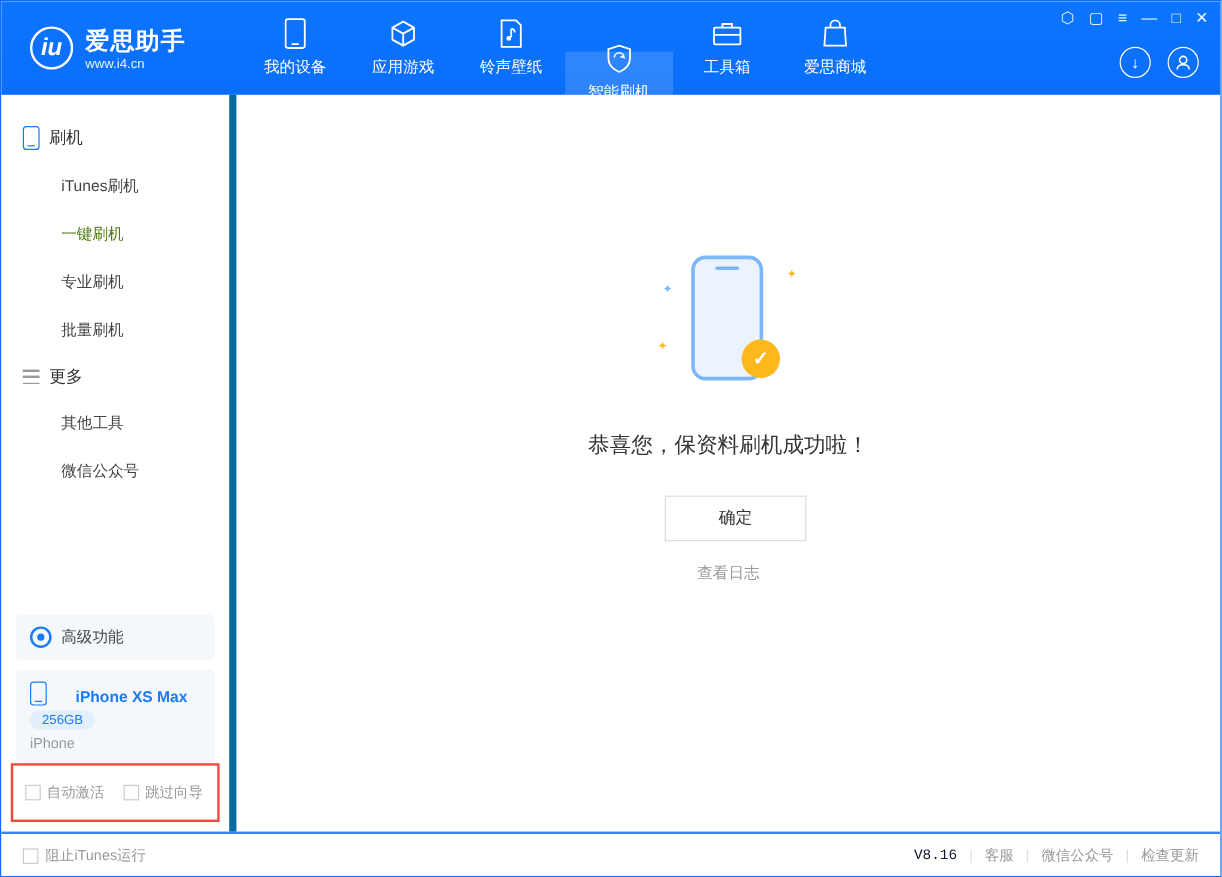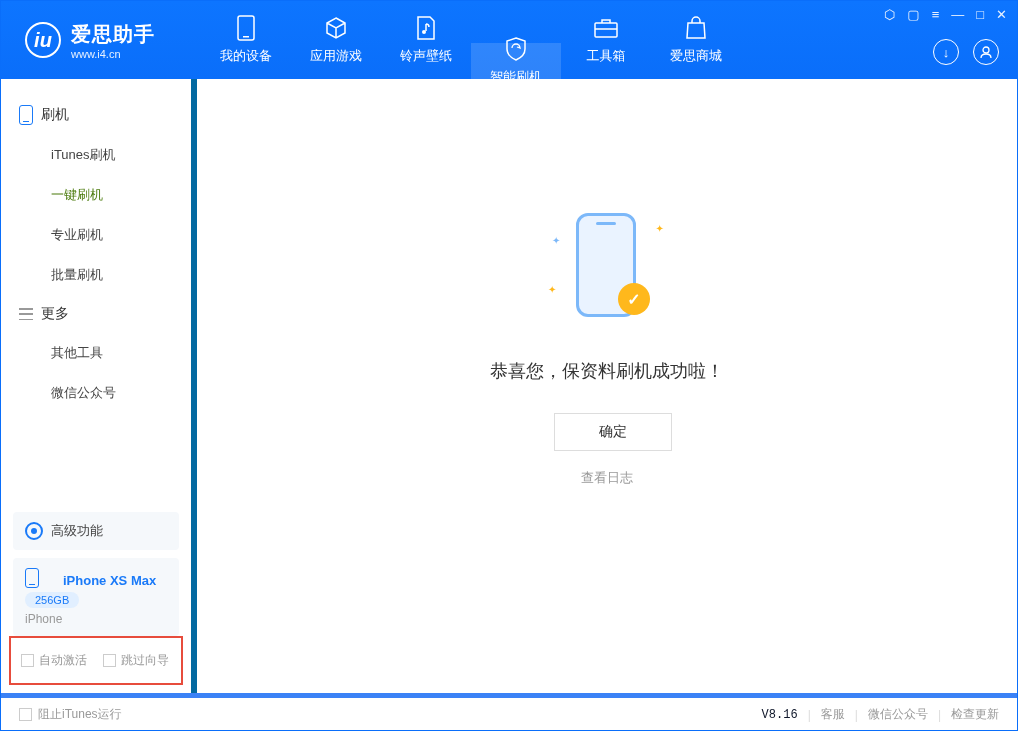--- a/index.html
+++ b/index.html
@@ -52,21 +52,21 @@
 .sparkle { position: absolute; color: #ffb81c; font-size: 10px; }
 .sparkle.s1 { left: 10px; top: 30px; color: #7cb8f9; }
 .sparkle.s2 { right: 8px; top: 18px; }
 .sparkle.s3 { left: 6px; bottom: 40px; }
 
 .success-msg { font-size: 18px; color: #333; margin-bottom: 30px; }
 .ok-btn { border: 1px solid #ddd; background: #fff; padding: 9px 44px; font-size: 14px; color: #333; cursor: pointer; margin-bottom: 18px; margin-left: 12px; }
 .log-link { color: #999; font-size: 13px; cursor: pointer; }
 
 
-.footer { height: 38px; border-top: 5px solid #3b82f6; display: flex; align-items: center; padding: 0 18px; font-size: 12px; color: #999; }
+.footer { height: 38px; border-top: 2px solid #3b82f6; display: flex; align-items: center; padding: 0 18px; font-size: 12px; color: #999; }
 .footer-left { display: flex; align-items: center; gap: 6px; }
 .footer-right { margin-left: auto; display: flex; align-items: center; gap: 10px; }
 .footer-right .sep { color: #ddd; }
 .version { color: #0f172a; font-family: Liberation Mono, monospace; }
 .footer-link { cursor: pointer; }
 
 .icon-device { width: 14px; height: 20px; border: 1.5px solid #1a7af8; border-radius: 3px; position: relative; }
 .icon-device::after { content: ""; position: absolute; width: 6px; height: 1.5px; background: #1a7af8; bottom: 2px; left: 50%; transform: translateX(-50%); }
 .icon-list { width: 14px; height: 12px; display: flex; flex-direction: column; justify-content: space-between; }
 .icon-list span { height: 1.5px; background: #999; }

